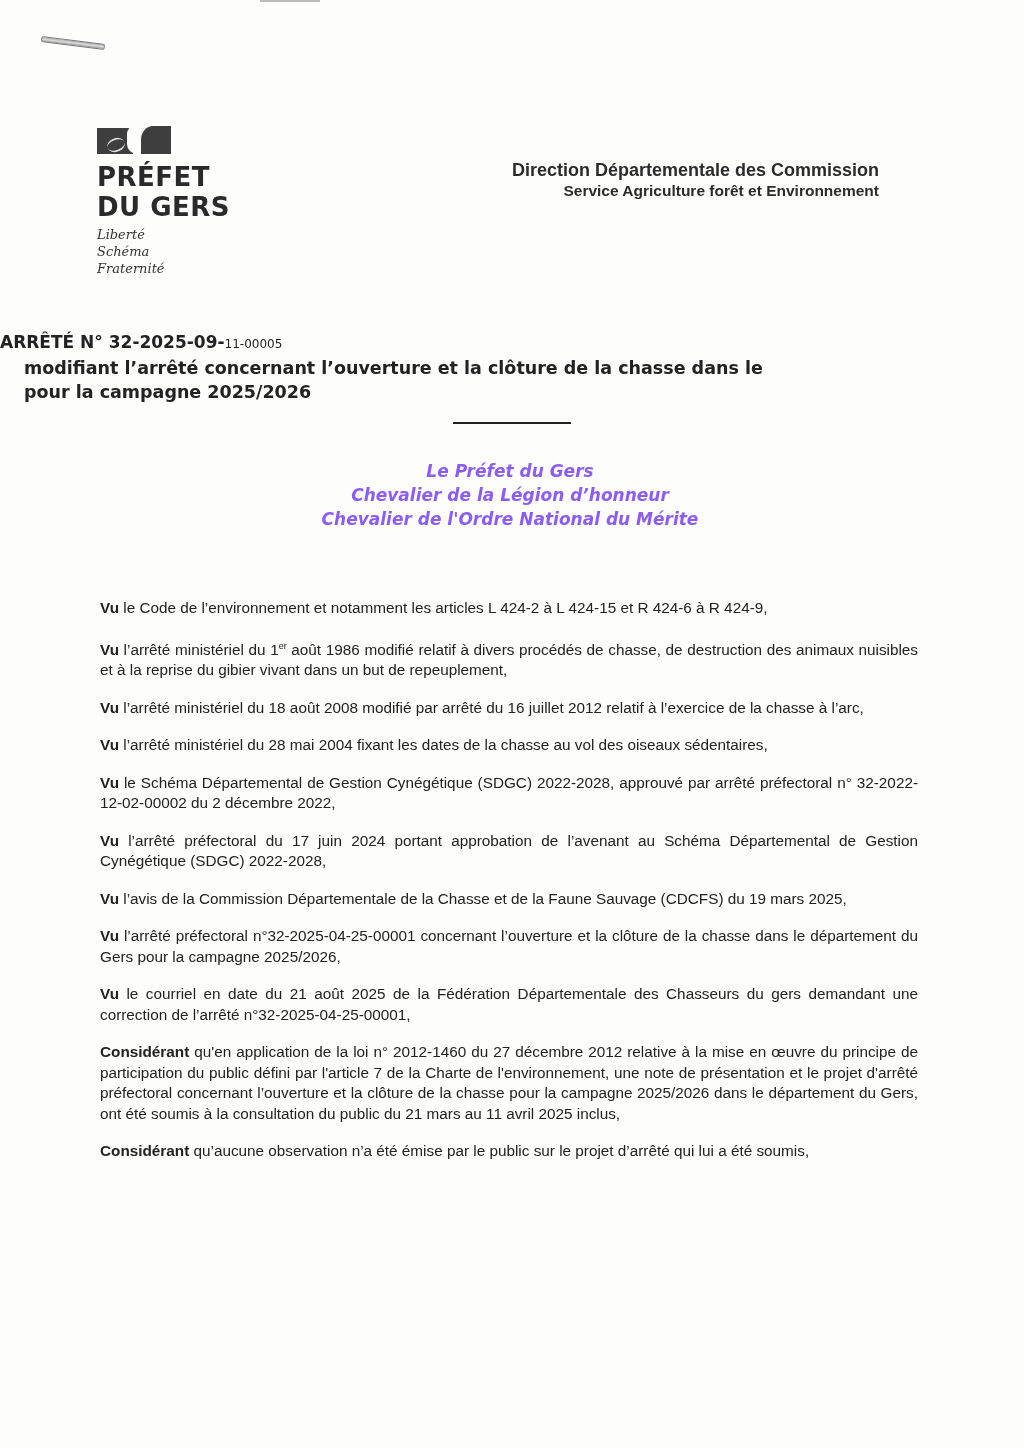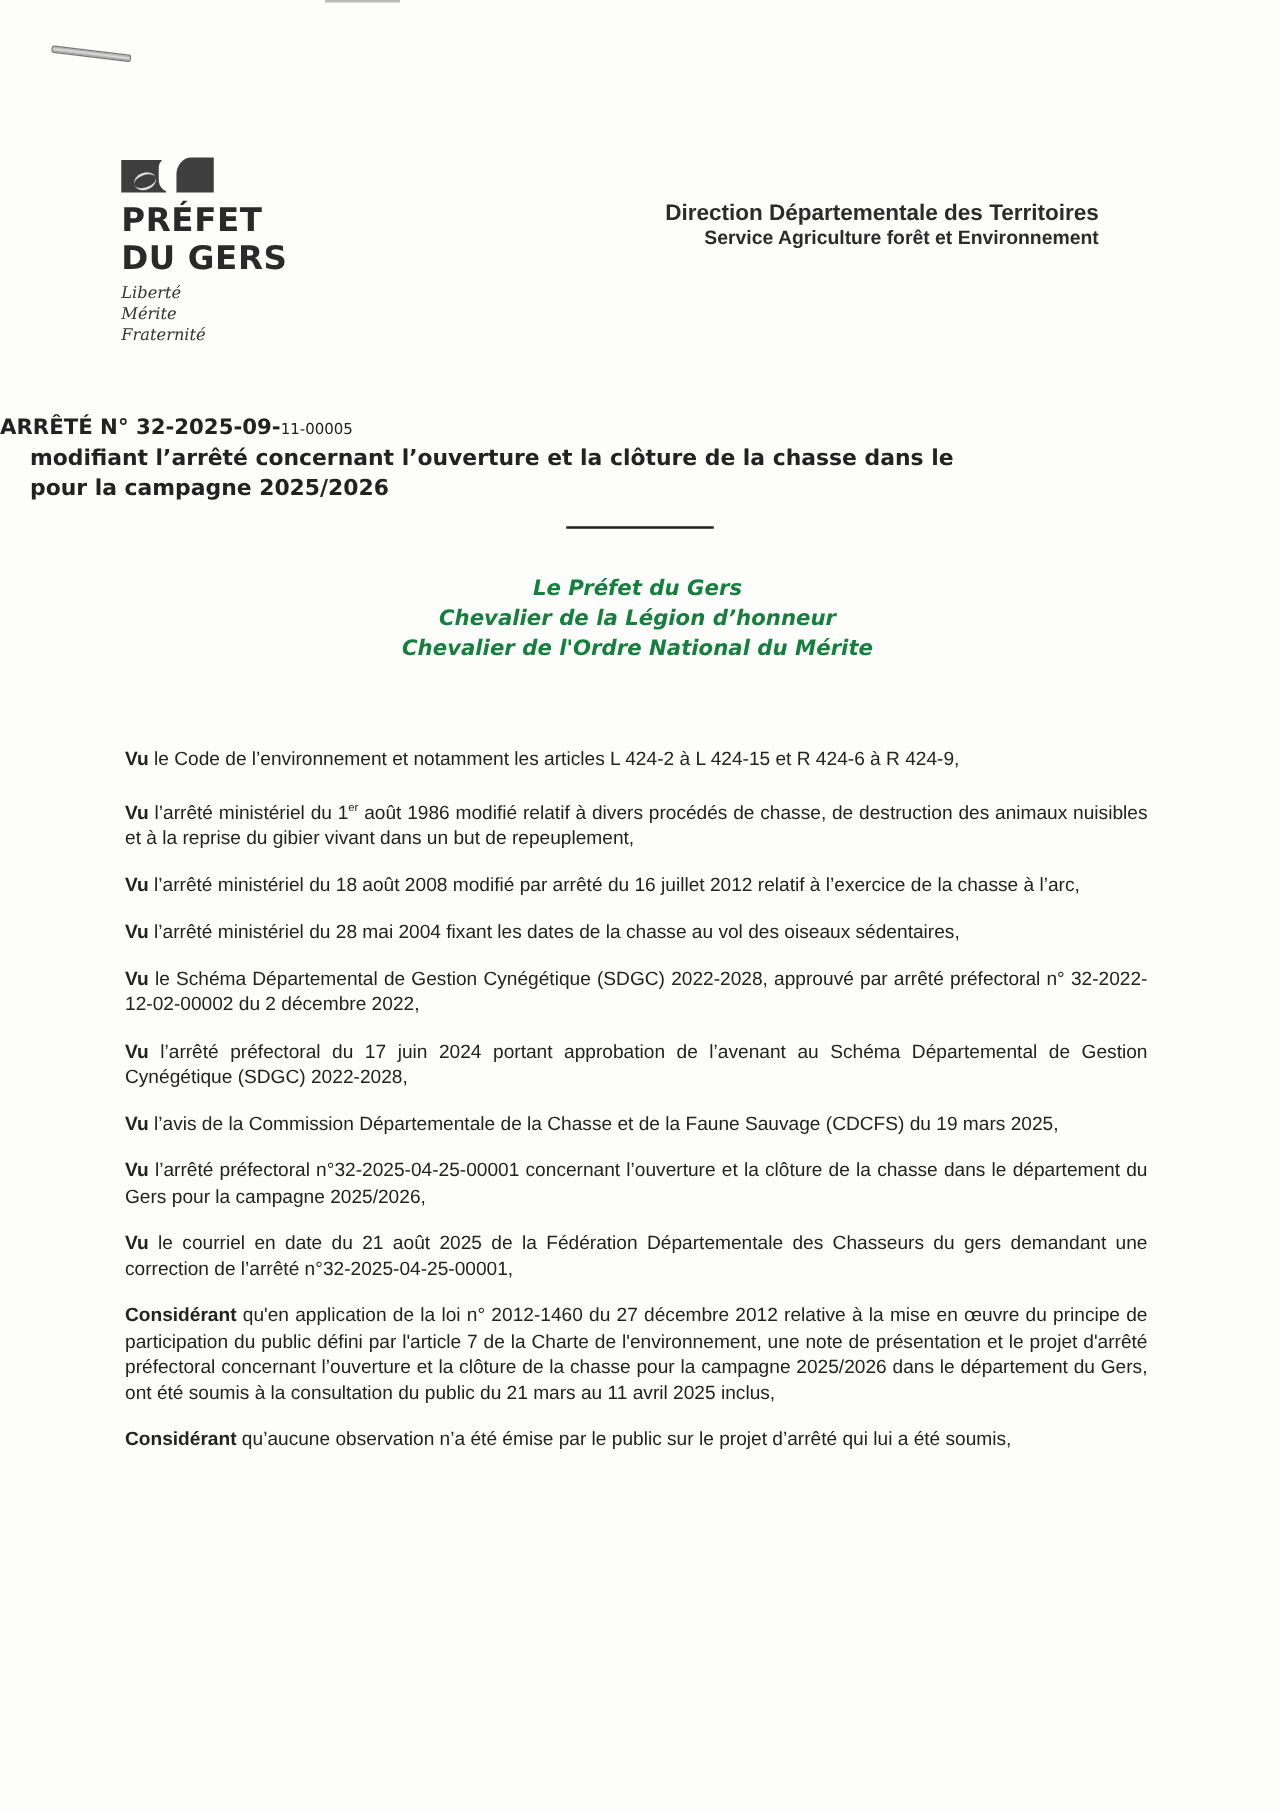--- a/index.html
+++ b/index.html
@@ -86,21 +86,21 @@
   }
 
   .prefet-block {
     position: absolute; left: 0; width: 1020px; top: 459px;
     text-align: center;
     font-family: "DejaVu Sans", sans-serif;
     font-style: italic;
     font-weight: bold;
     font-size: 17px;
     line-height: 24px;
-    color: #15803d;
+    color: #8b5cf6;
   }
 
   
   .body-text {
     position: absolute; left: 100px; top: 598px; width: 818px;
     font-family: "Liberation Sans", sans-serif;
     font-size: 15.3px;
     line-height: 20.5px;
     color: #222;
   }
@@ -121,27 +121,27 @@
       </div>
     <div class="face"></div>
     <div class="blk-r"></div>
   </div>
   <div class="prefet-title">
     <div>PRÉFET</div>
     <div>DU GERS</div>
   </div>
   <div class="motto">
     <div>Liberté</div>
-    <div>Mérite</div>
+    <div>Schéma</div>
     <div>Fraternité</div>
   </div>
 </div>
 
 <div class="dept">
-  <div class="l1">Direction Départementale des Territoires</div>
+  <div class="l1">Direction Départementale des Commission</div>
   <div class="l2">Service Agriculture forêt et Environnement</div>
 </div>
 
 <div class="title-block">
   <div class="arrete-no">
     <span>ARRÊTÉ N° 32-2025-09-</span><span class="suffix">11-00005</span>
   </div>
   <div class="title-line">modifiant l’arrêté concernant l’ouverture et la clôture de la chasse dans le</div>
   <div class="title-line">pour la campagne 2025/2026</div>
   <div class="separator"></div>

